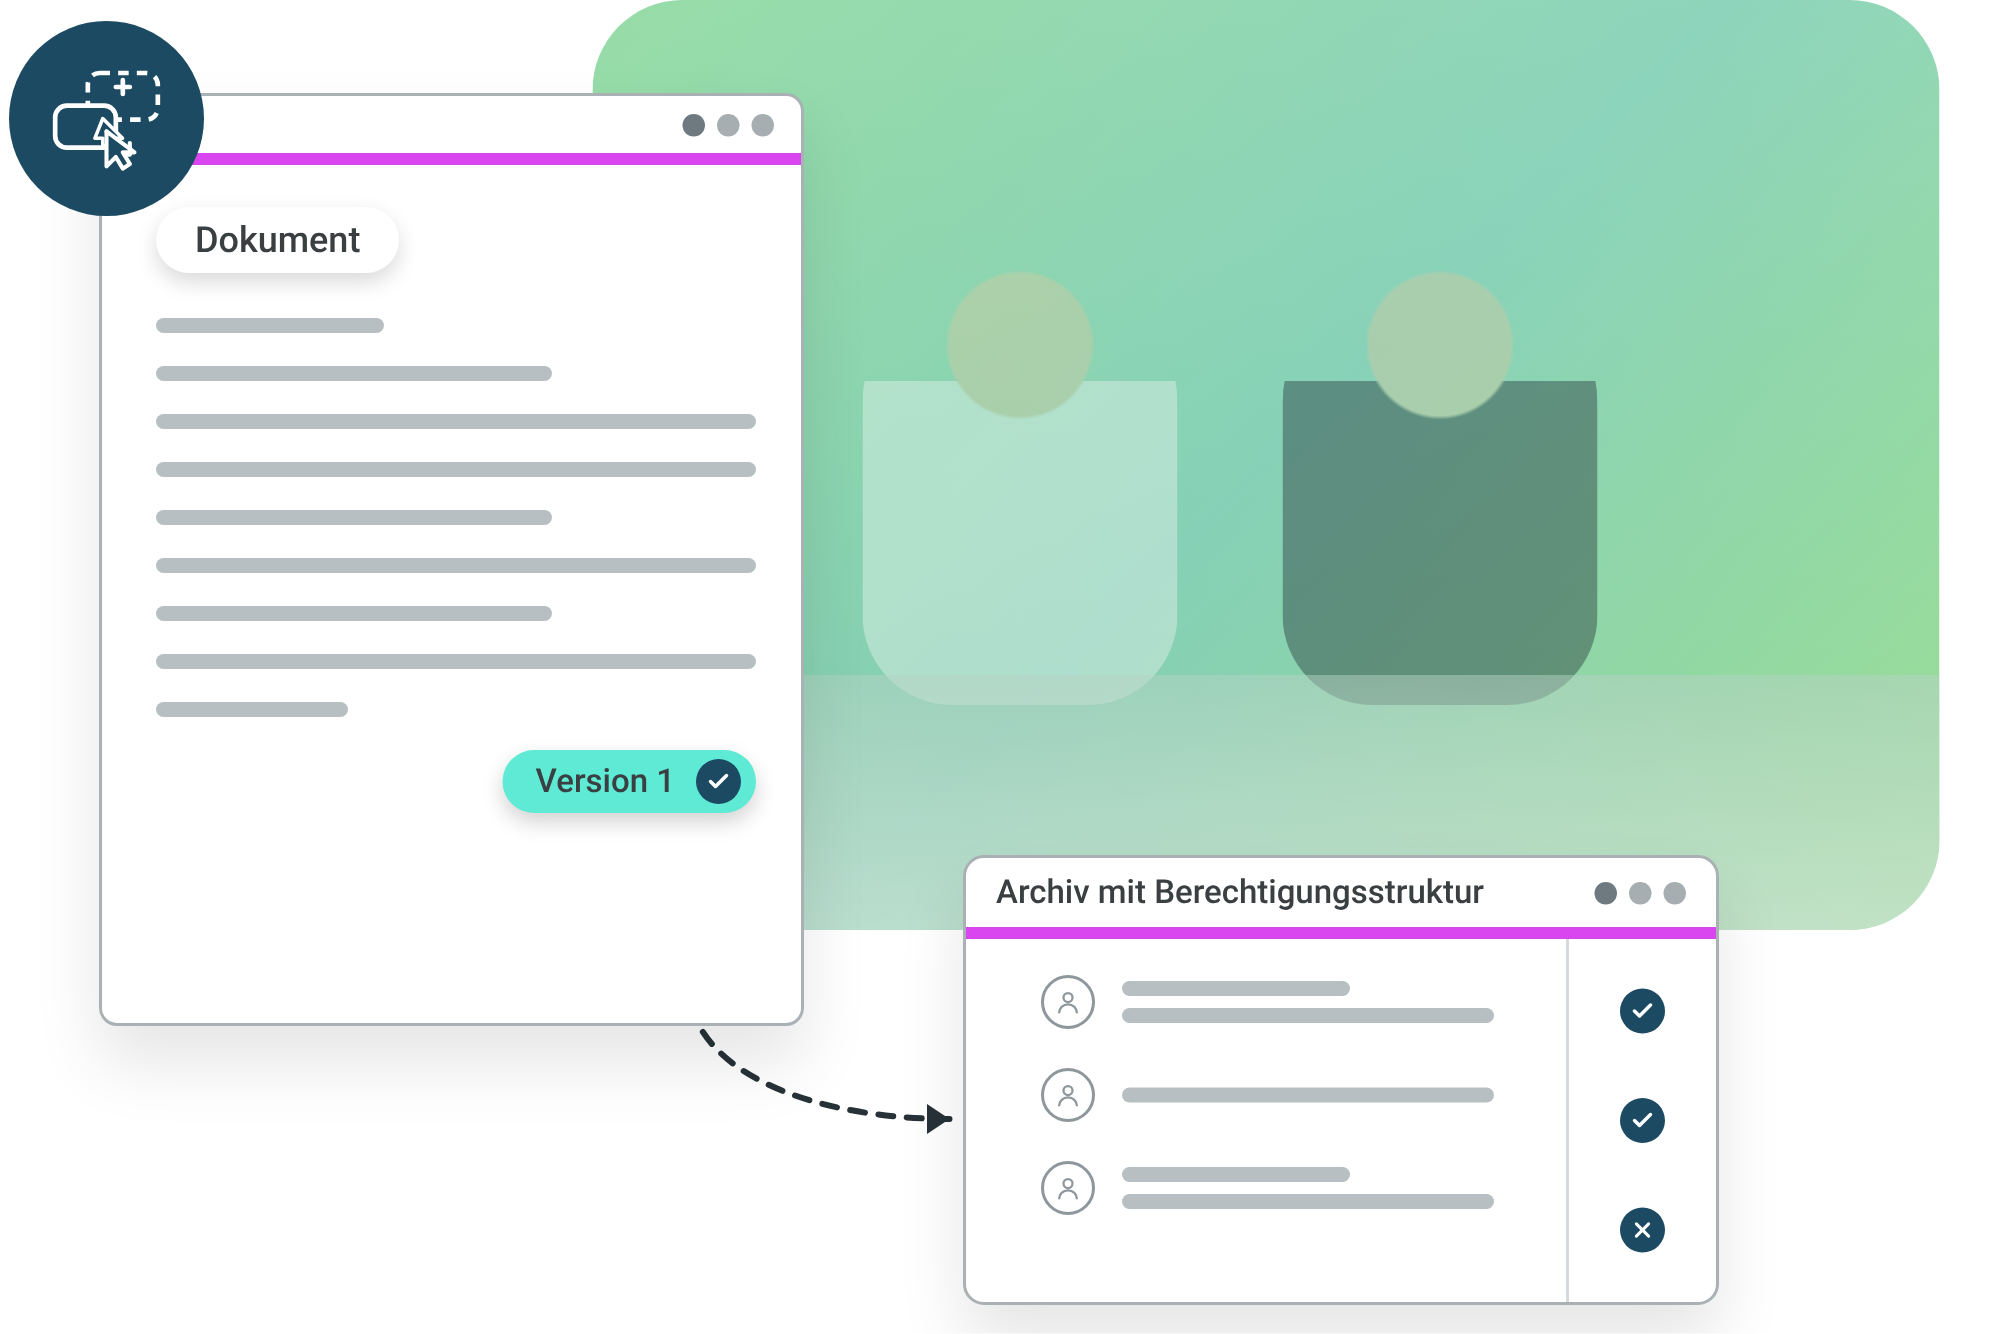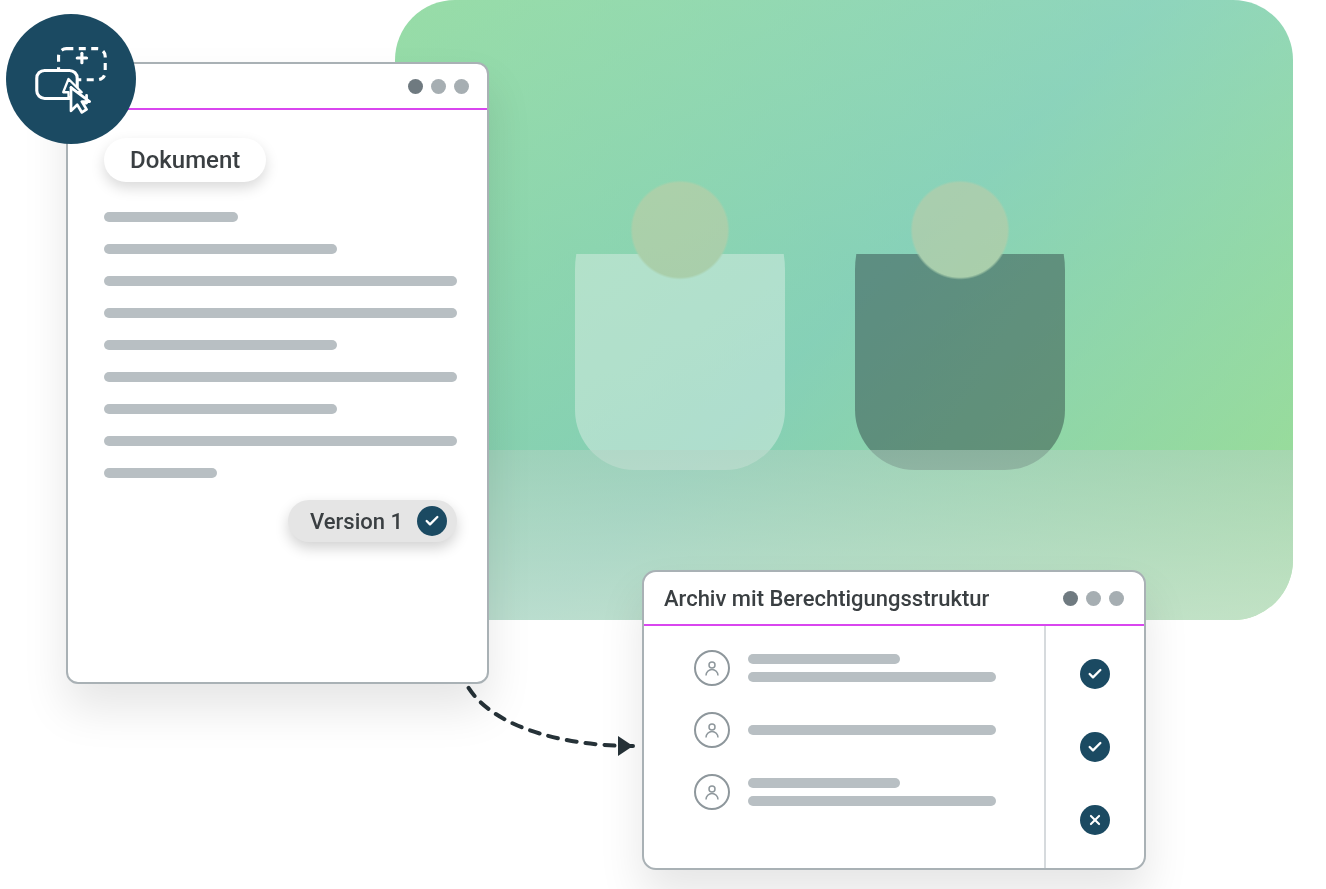--- a/index.html
+++ b/index.html
@@ -69,21 +69,21 @@
   
   .window {
     position: absolute;
     background: #fff;
     border: 2px solid #a9b1b5;
     border-radius: 12px;
     box-shadow: 0 25px 45px rgba(0,0,0,0.10);
   }
   .window .titlebar {
     height: 46px;
-    border-bottom: 2px solid #d946ef;
+    border-bottom: 8px solid #d946ef;
     display: flex;
     align-items: center;
     padding: 0 18px;
     position: relative;
   }
   .dots {
     display: flex;
     gap: 8px;
   }
   .dots span {
@@ -91,21 +91,21 @@
     height: 15px;
     border-radius: 50%;
     background: #a6aeb2;
   }
   .dots span.dark { background: #6f7a80; }
 
   
   .doc-window {
     left: 66px;
     top: 62px;
-    width: 423px;
+    width: 470px;
     height: 622px;
     z-index: 20;
   }
   .doc-window .titlebar { justify-content: flex-end; }
   .doc-body {
     padding: 28px 30px 24px 36px;
   }
   .tag-chip {
     display: inline-block;
     padding: 8px 26px;
@@ -134,21 +134,21 @@
     flex-direction: column;
     align-items: flex-end;
     gap: 16px;
   }
   .version-chip {
     display: inline-flex;
     align-items: center;
     gap: 14px;
     padding: 6px 10px 6px 22px;
     border-radius: 999px;
-    background: #e5e5e5;
+    background: #5eead4;
     box-shadow: 0 6px 14px rgba(0,0,0,0.18);
     font-size: 22px;
     color: #3a3f42;
     font-weight: 500;
   }
   .status-badge {
     width: 30px;
     height: 30px;
     border-radius: 50%;
     background: #1b4a62;

